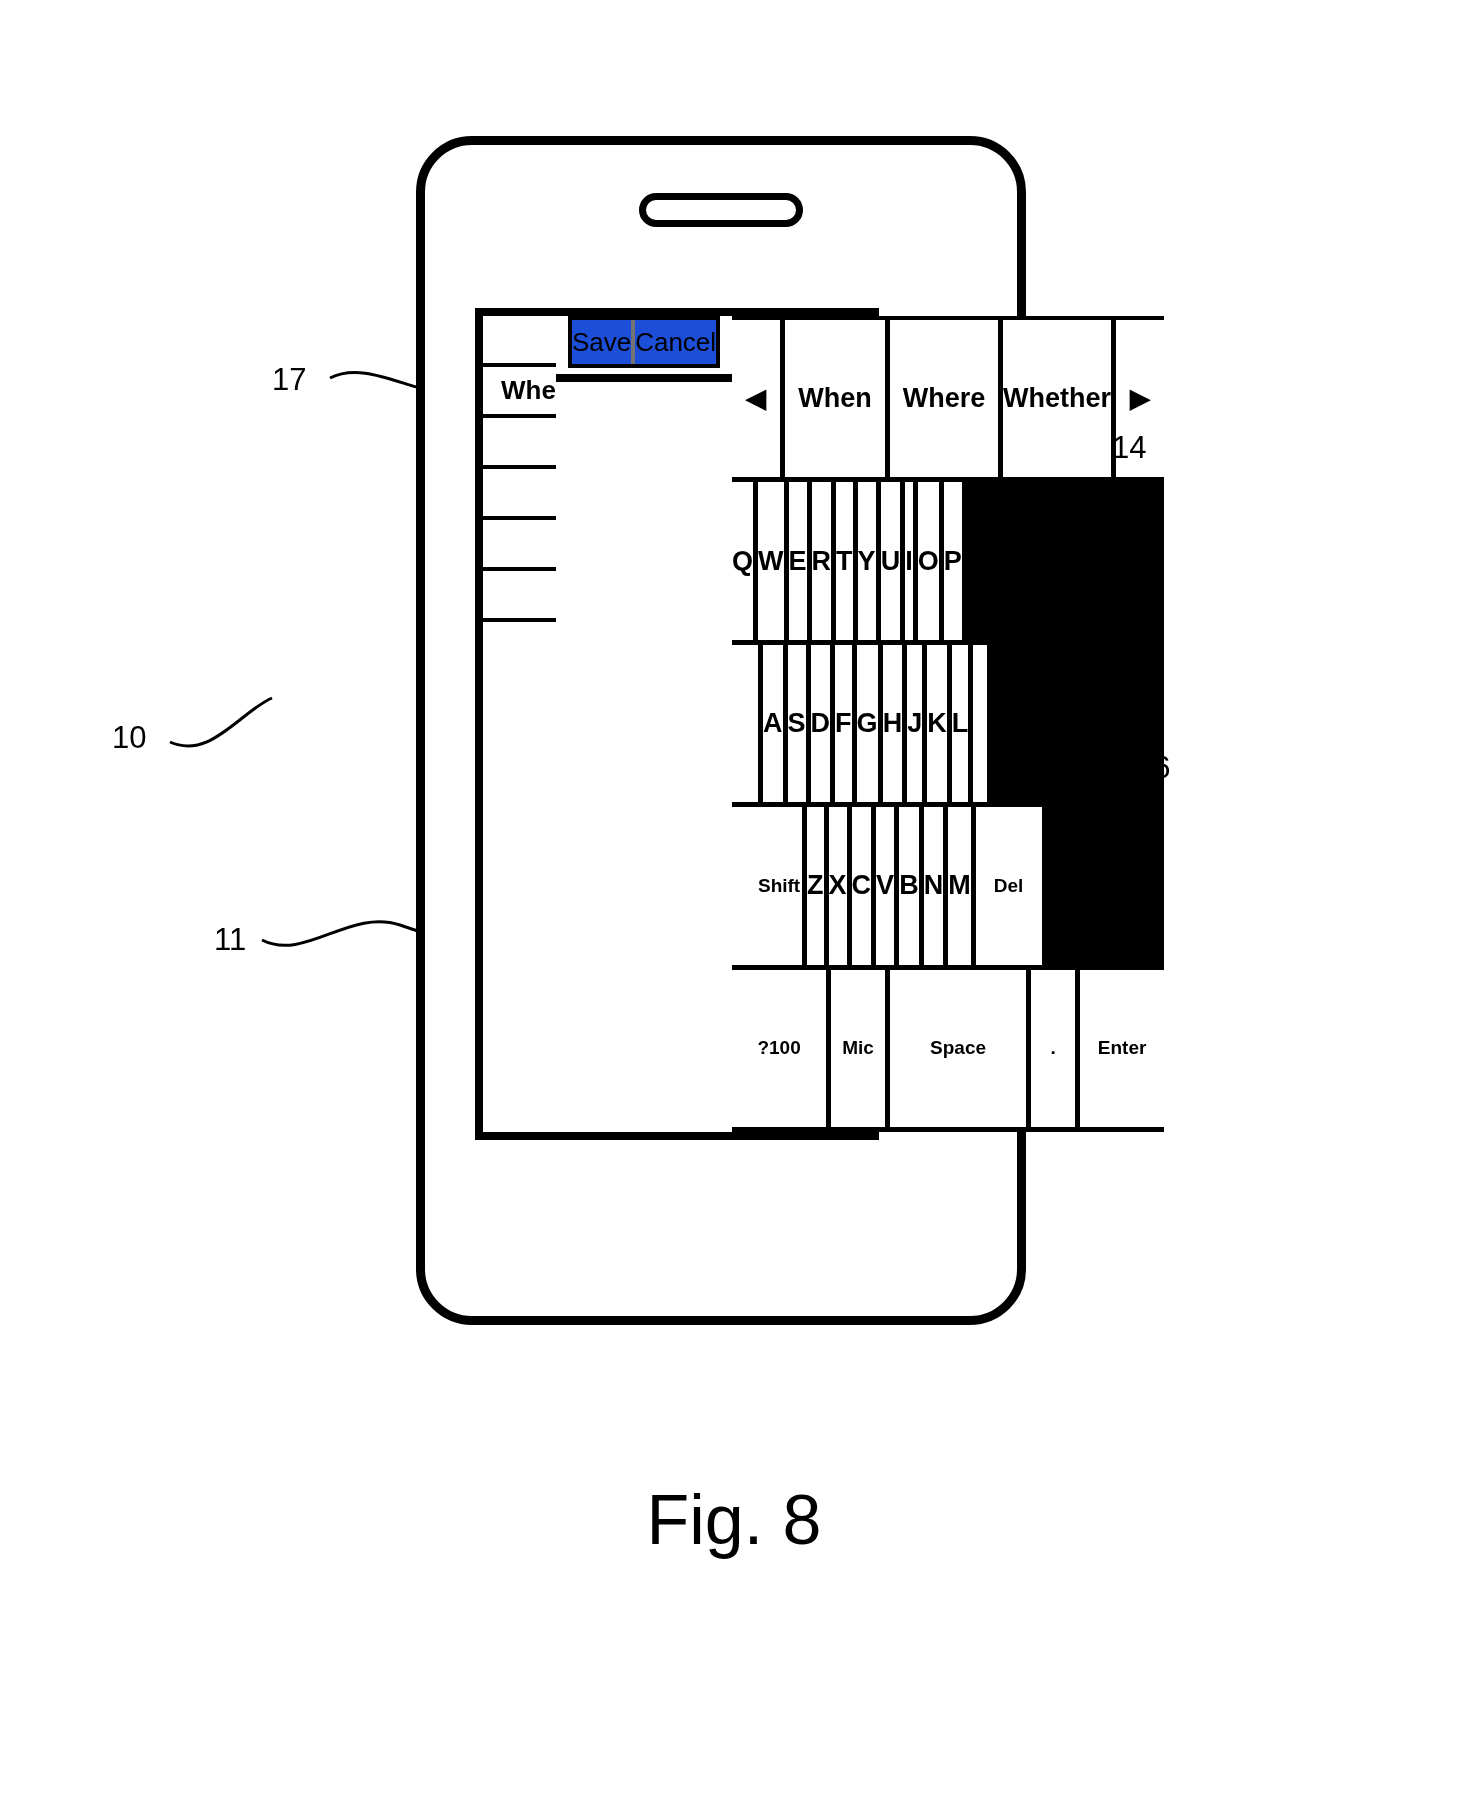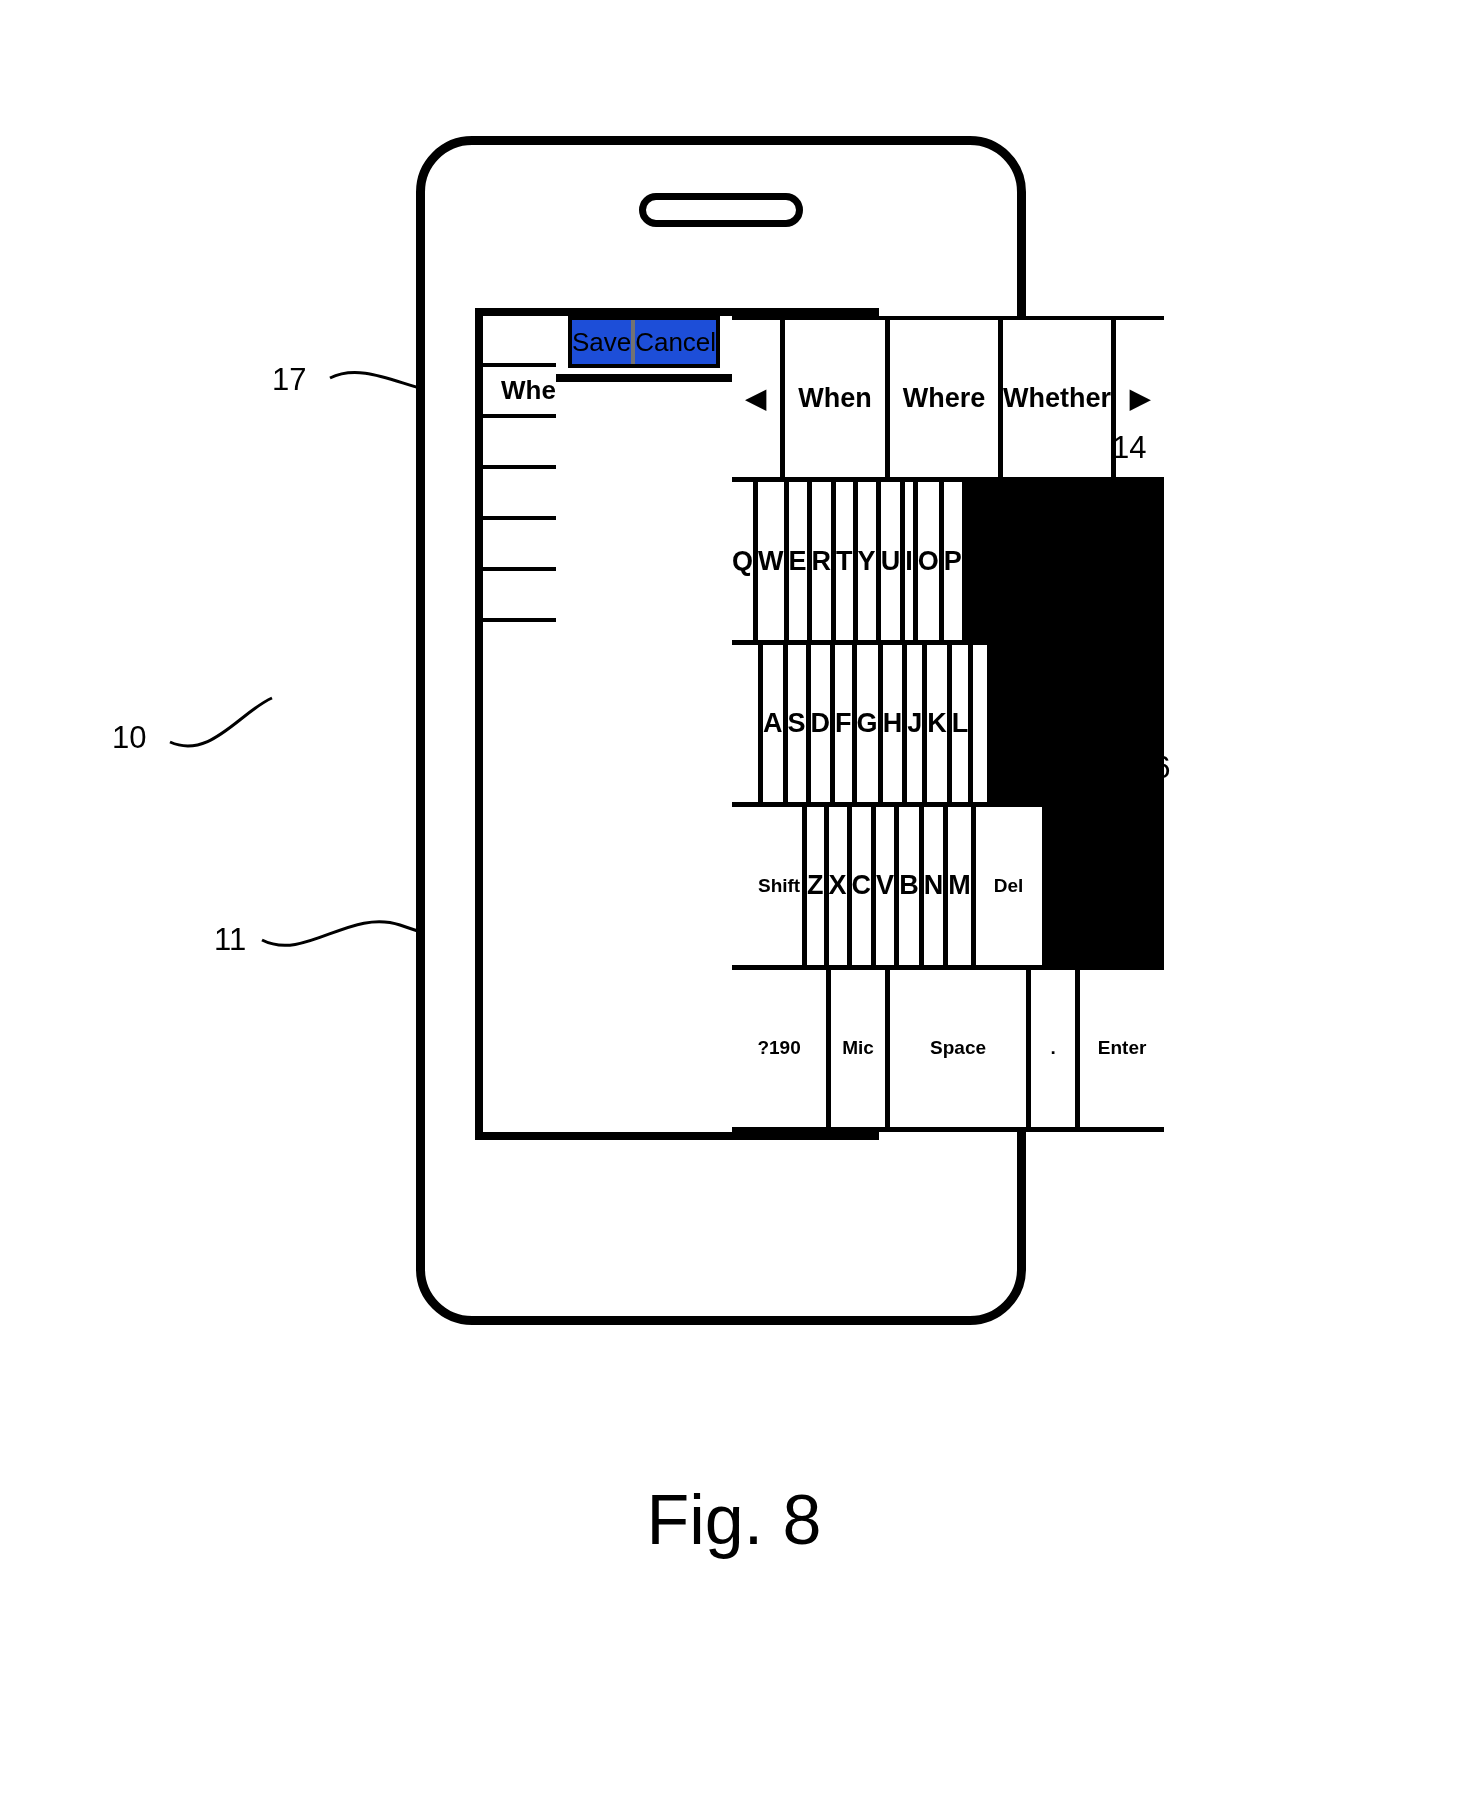--- a/index.html
+++ b/index.html
@@ -246,21 +246,21 @@
       <div class="key">X</div>
       <div class="key">C</div>
       <div class="key">V</div>
       <div class="key">B</div>
       <div class="key">N</div>
       <div class="key">M</div>
       <div class="key small" style="flex:0 0 66px;">Del</div>
     </div>
 
     <div class="kb-row">
-      <div class="key small" style="flex:0 0 94px;">?190</div>
+      <div class="key small" style="flex:0 0 94px;">?100</div>
       <div class="key small" style="flex:0 0 54px;">Mic</div>
       <div class="key small" style="flex:1 1 auto;">Space</div>
       <div class="key small" style="flex:0 0 44px;">.</div>
       <div class="key small" style="flex:0 0 84px;">Enter</div>
     </div>
 
   </div>
 </div>
 
 <span class="ref" style="left:272px; top:362px;">17</span>

